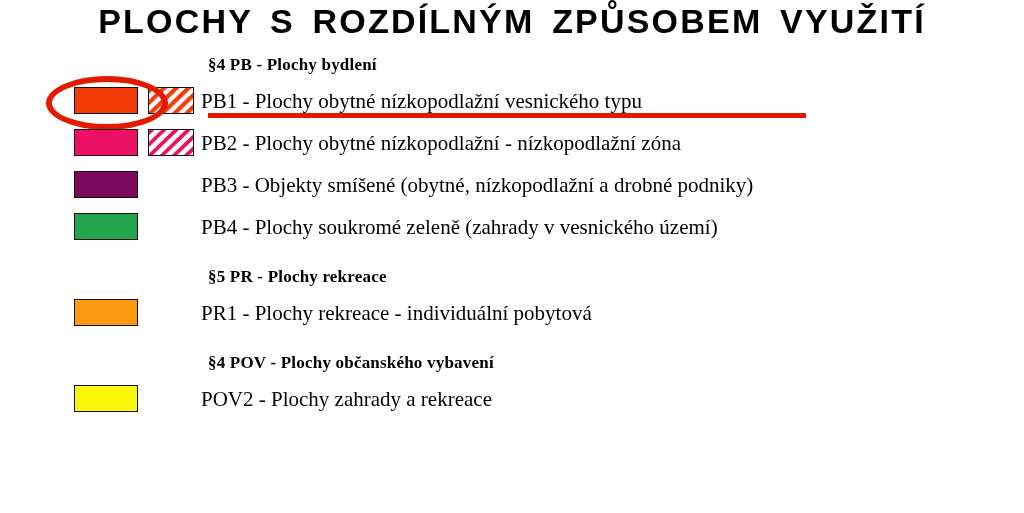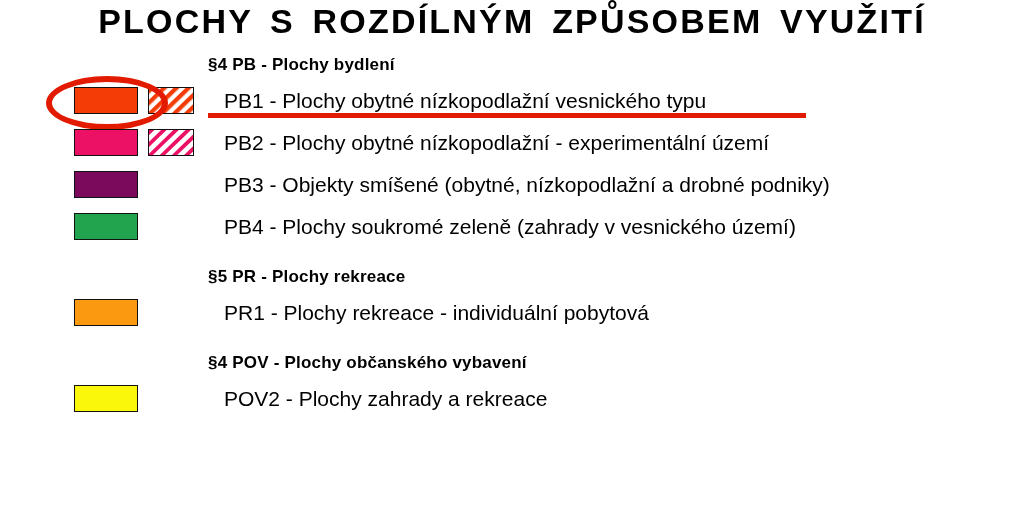--- a/index.html
+++ b/index.html
@@ -30,20 +30,21 @@
     font-weight: bold;
     letter-spacing: 2.2px;
     word-spacing: 6px;
     font-family: "Liberation Sans", sans-serif;
   }
   .legend {
     position: absolute;
     top: 50px;
     left: 0;
     width: 1024px;
+    font-family: Liberation Serif, serif;
   }
   .section-head {
     font-size: 17px;
     font-weight: bold;
     padding-left: 208px;
     height: 30px;
     line-height: 30px;
     letter-spacing: 0.2px;
   }
   .row {
@@ -65,21 +66,21 @@
     top: 7px;
     width: 46px;
     height: 27px;
     border: 1px solid #111111;
     box-sizing: border-box;
     background: #ffffff;
   }
   .hatch svg { display: block; width: 100%; height: 100%; }
   .label {
     position: absolute;
-    left: 224px;
+    left: 201px;
     top: 0;
     height: 42px;
     line-height: 42px;
     font-size: 21px;
     white-space: nowrap;
   }
   
   .row.highlight .label {
     border-bottom: 0;
   }
@@ -137,21 +138,21 @@
       <div class="hatch">
         <svg viewBox="0 0 46 27" preserveAspectRatio="none">
           <defs>
             <pattern id="h2" width="9" height="9" patternUnits="userSpaceOnUse" patternTransform="rotate(45)">
               <rect width="4" height="9" fill="#ec1164"></rect>
             </pattern>
           </defs>
           <rect width="46" height="27" fill="url(#h2)"></rect>
         </svg>
       </div>
-      <div class="label">PB2 - Plochy obytné nízkopodlažní - experimentální území</div>
+      <div class="label">PB2 - Plochy obytné nízkopodlažní - nízkopodlažní zóna</div>
     </div>
 
     <div class="row">
       <div class="swatch" style="background:#7c0a5c"></div>
       <div class="label">PB3 - Objekty smíšené (obytné, nízkopodlažní a drobné podniky)</div>
     </div>
 
     <div class="row">
       <div class="swatch" style="background:#22a34e"></div>
       <div class="label">PB4 - Plochy soukromé zeleně (zahrady v vesnického území)</div>

